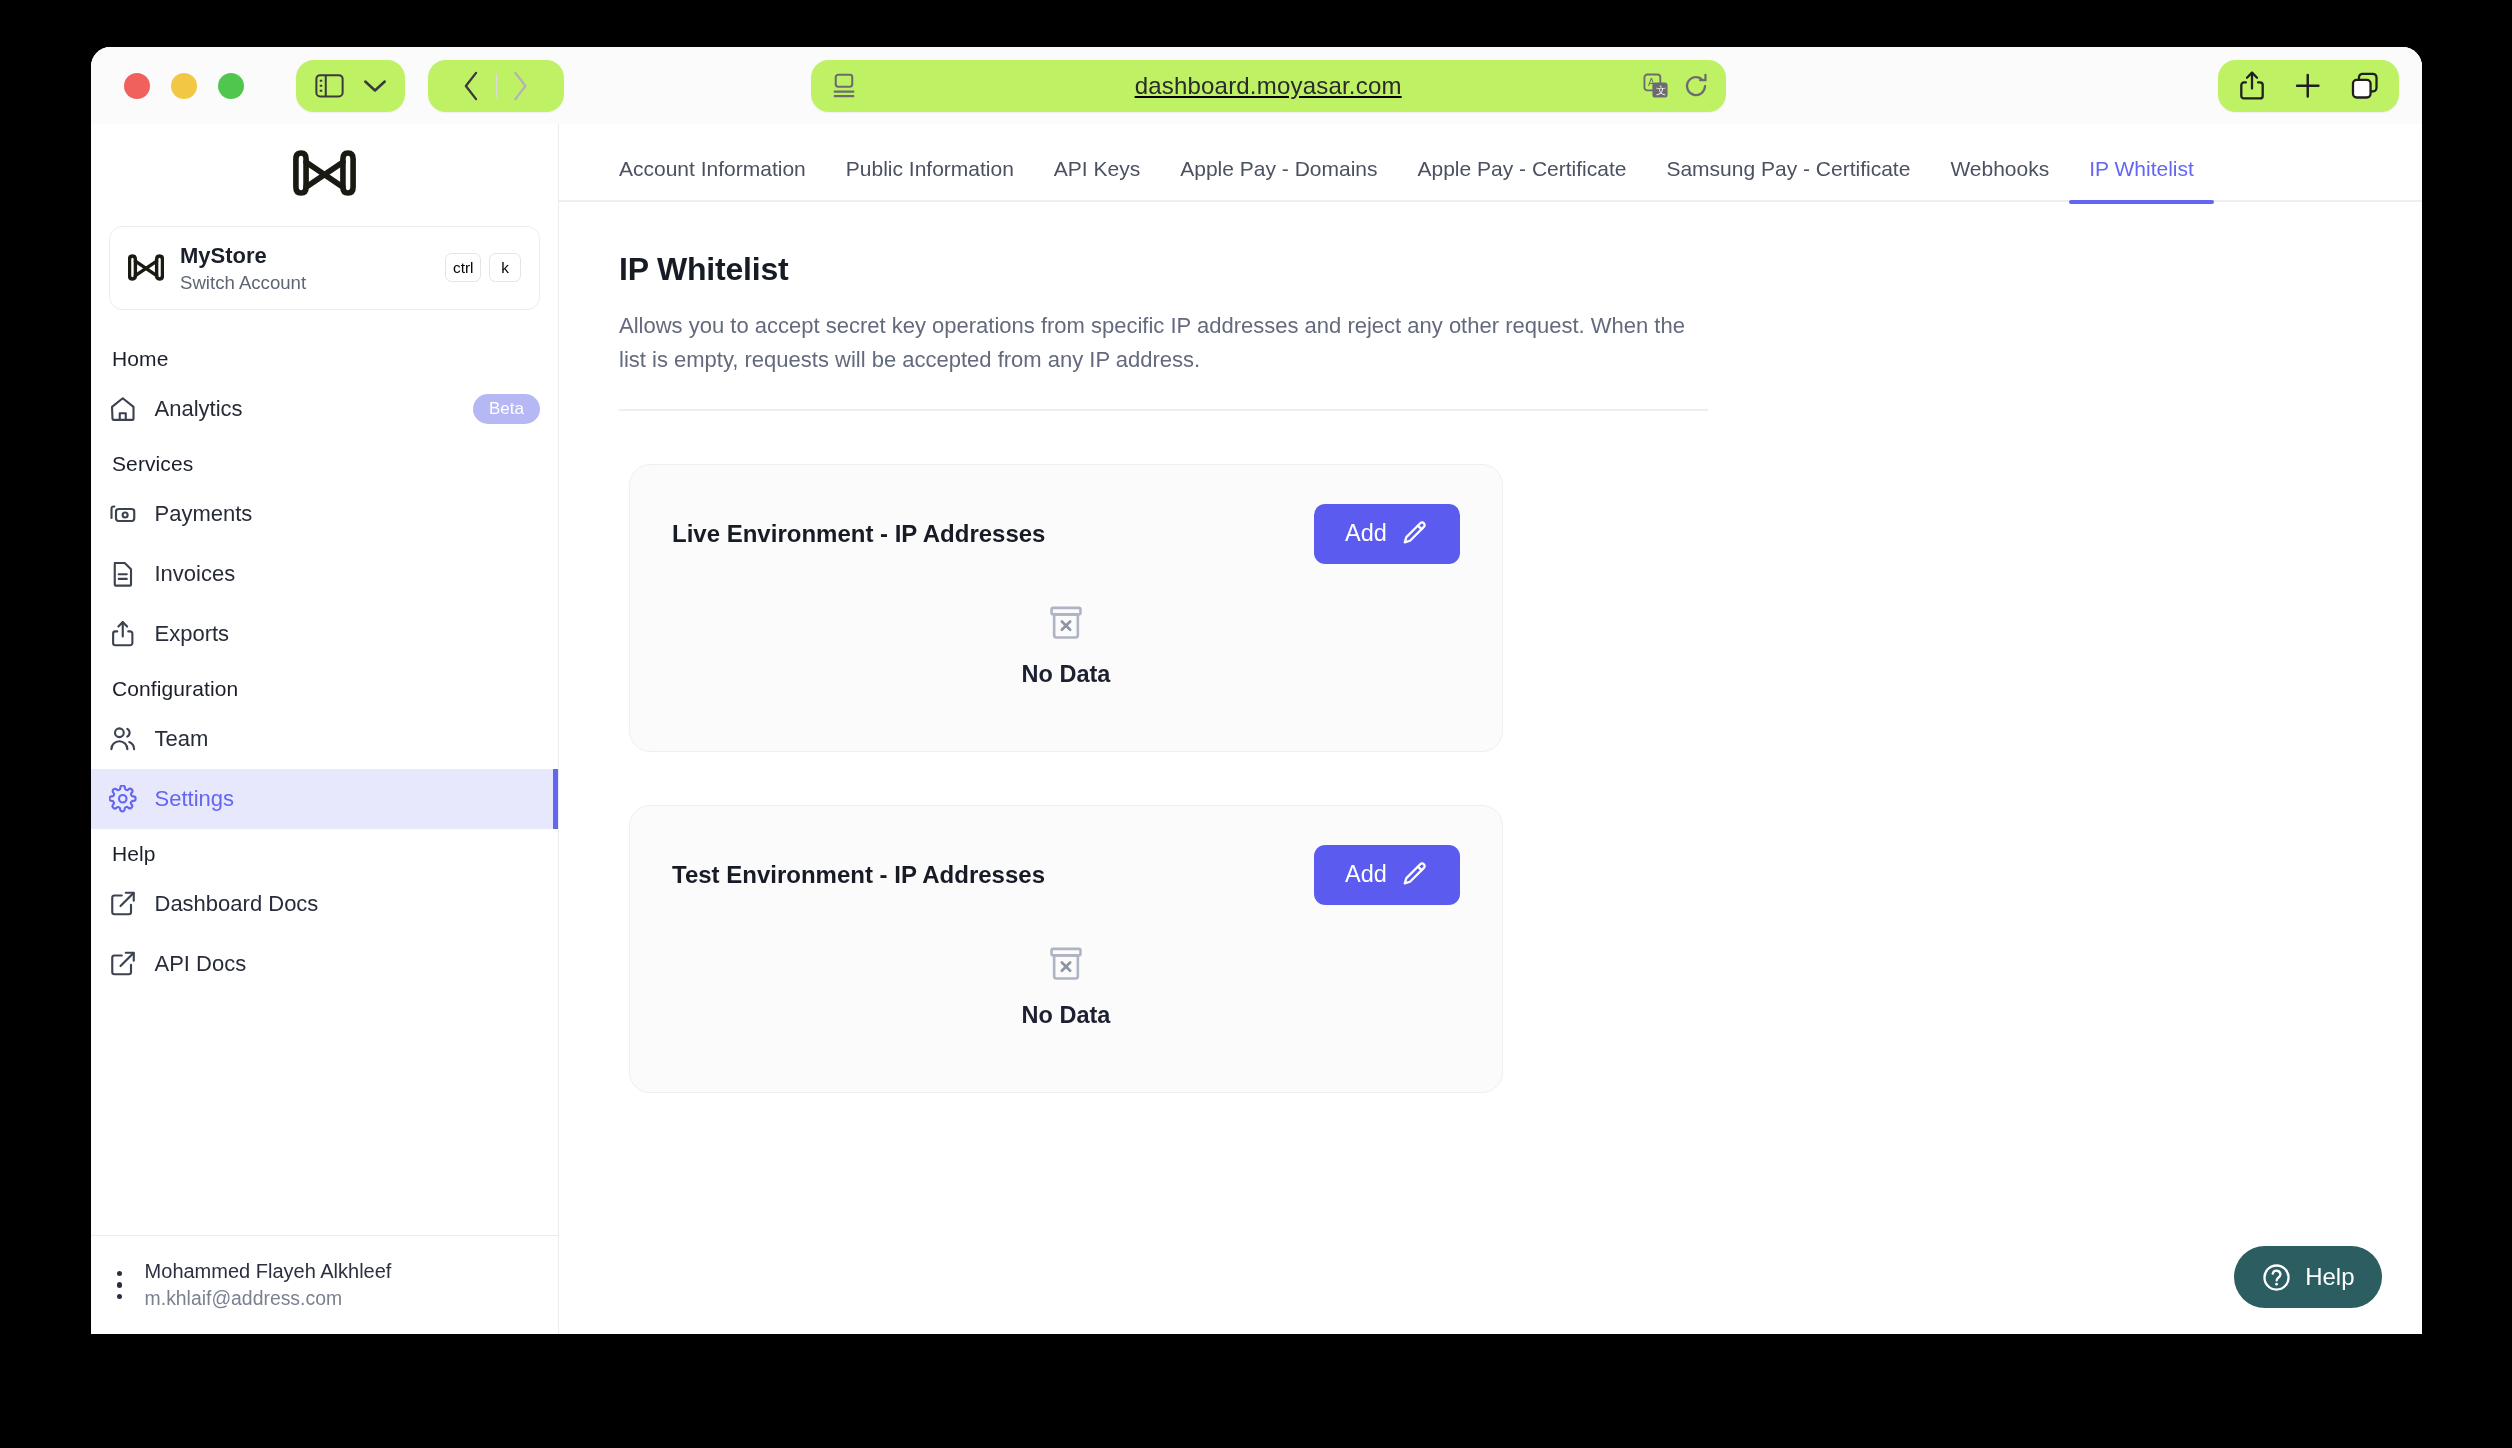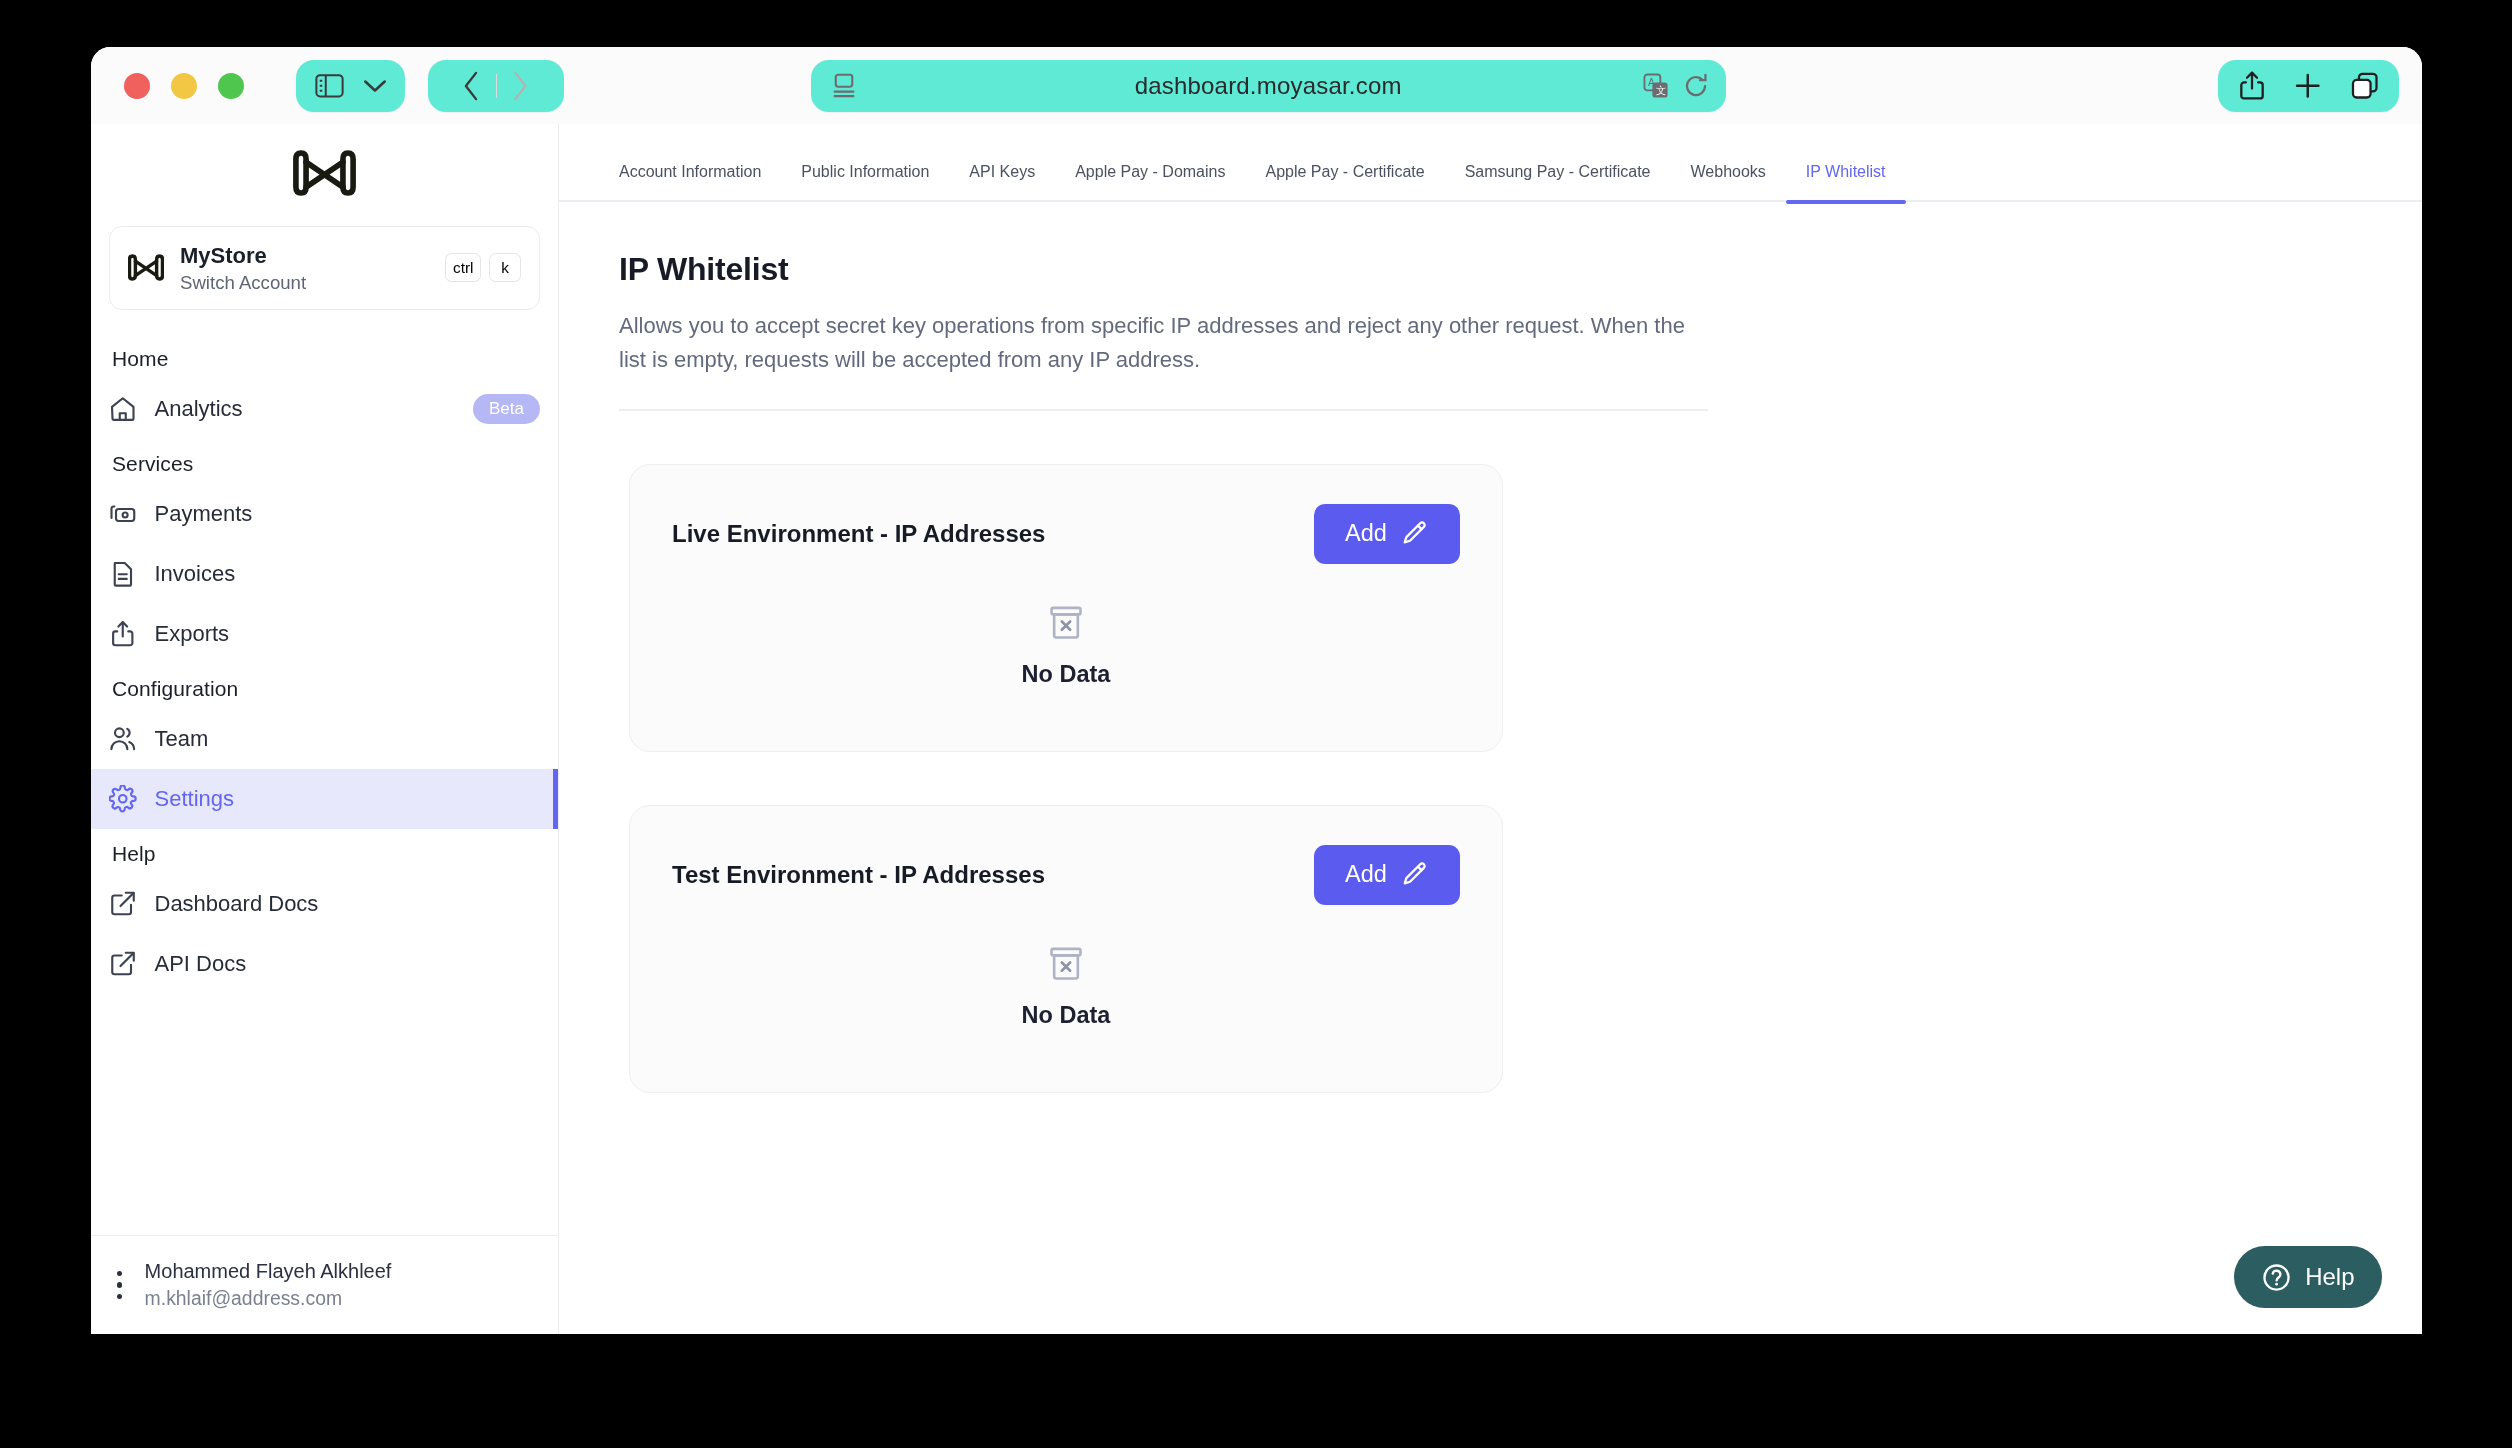--- a/index.html
+++ b/index.html
@@ -33,26 +33,27 @@
     position: relative;
     z-index: 6;
   }
   .traffic { display: flex; gap: 21px; align-items: center; margin-left: 9.7px; }
   .tl { width: 26px; height: 26px; border-radius: 50%; }
   .tl.red { background: #f0605c; }
   .tl.yellow { background: #f2c744; }
   .tl.green { background: #4fc74f; }
 
   .chrome-pill {
-    background: #5eead4;
+    background: #bef264;
     border-radius: 18px;
     height: 52px;
     display: flex;
     align-items: center;
     box-shadow: 0 0.8px 1.6px rgba(0,0,0,.05);
+    text-decoration: underline;
   }
   #sidebar-toggle-group {
     margin-left: 52px;
     padding: 0 18px;
     gap: 18px;
   }
   #nav-group {
     margin-left: 23px;
     padding: 0 21px;
     gap: 0;
@@ -205,21 +206,21 @@
     position: relative;
   }
   #tabs::after {
     content: "";
     position: absolute;
     left: 0; right: 0; bottom: 0;
     height: 2.4px;
     background: #eceef4;
   }
   .tab {
-    font-size: 16px;
+    font-size: 21px;
     color: #4a5161;
     padding: 0 20px 21px 20px;
     position: relative;
     white-space: nowrap;
     z-index: 2;
     margin-top: 40px;
   }
   .tab:first-child { margin-left: 40px; }
   .tab.active { color: #6366f1; }
   .tab.active::after {

